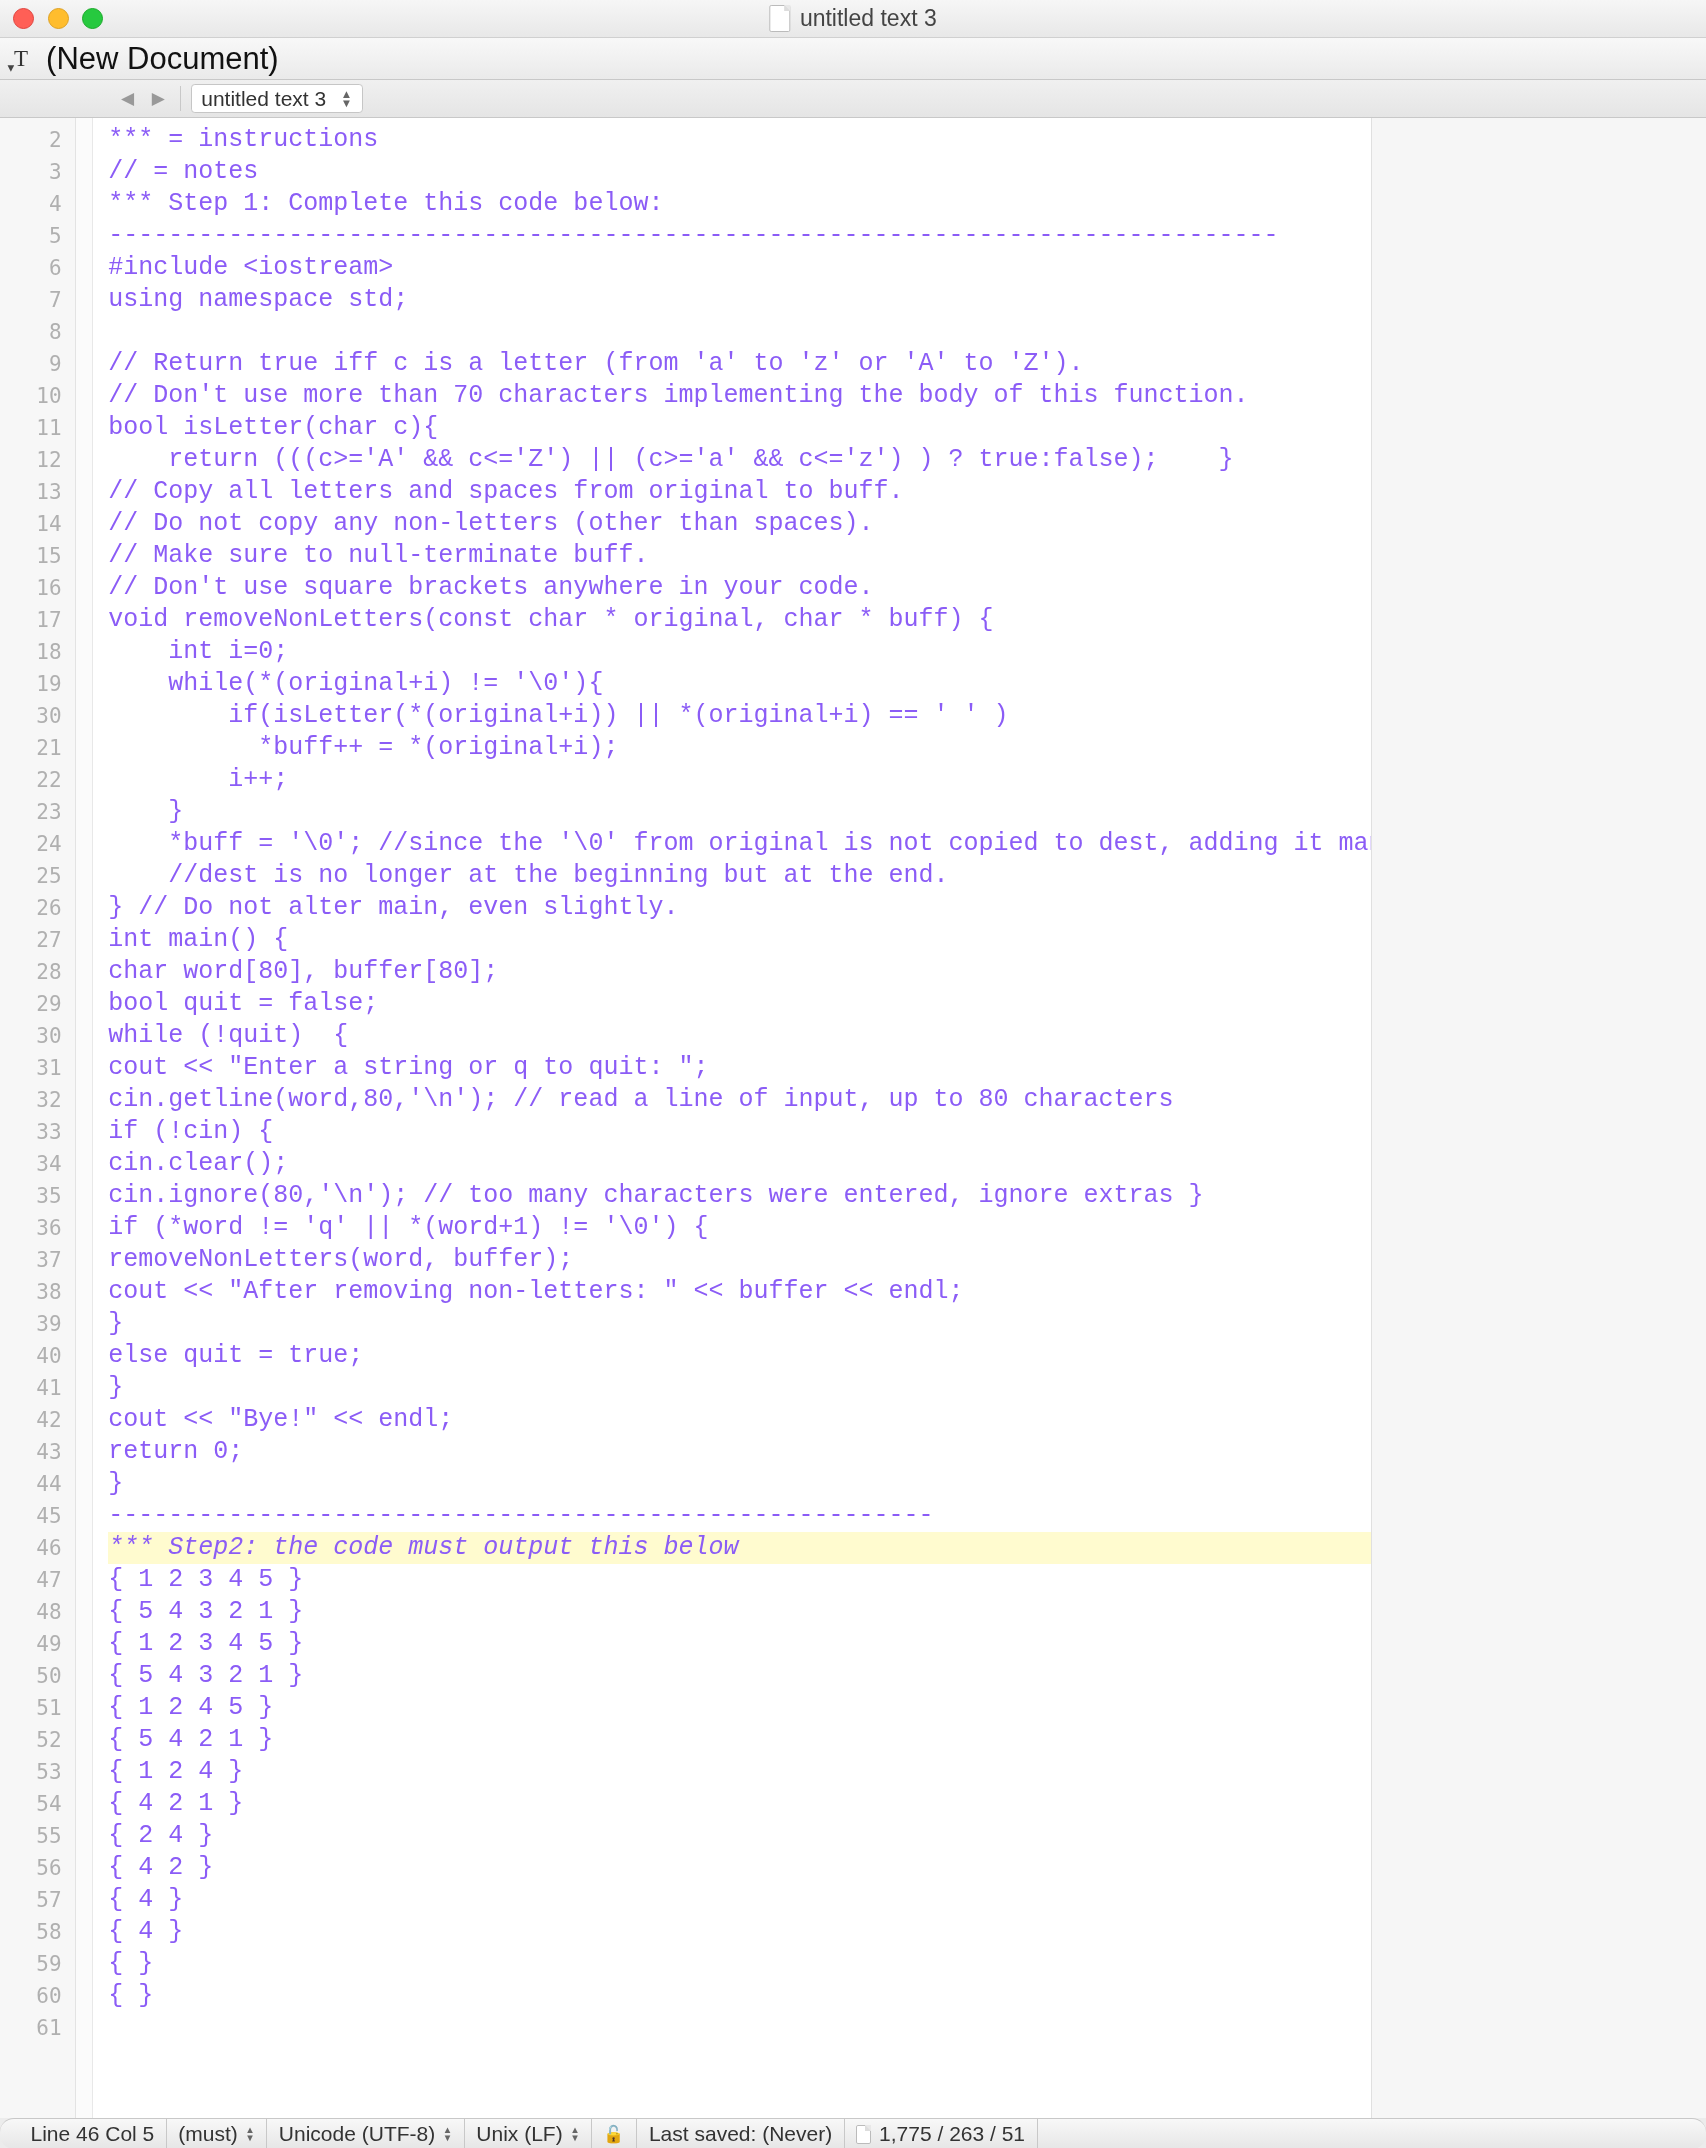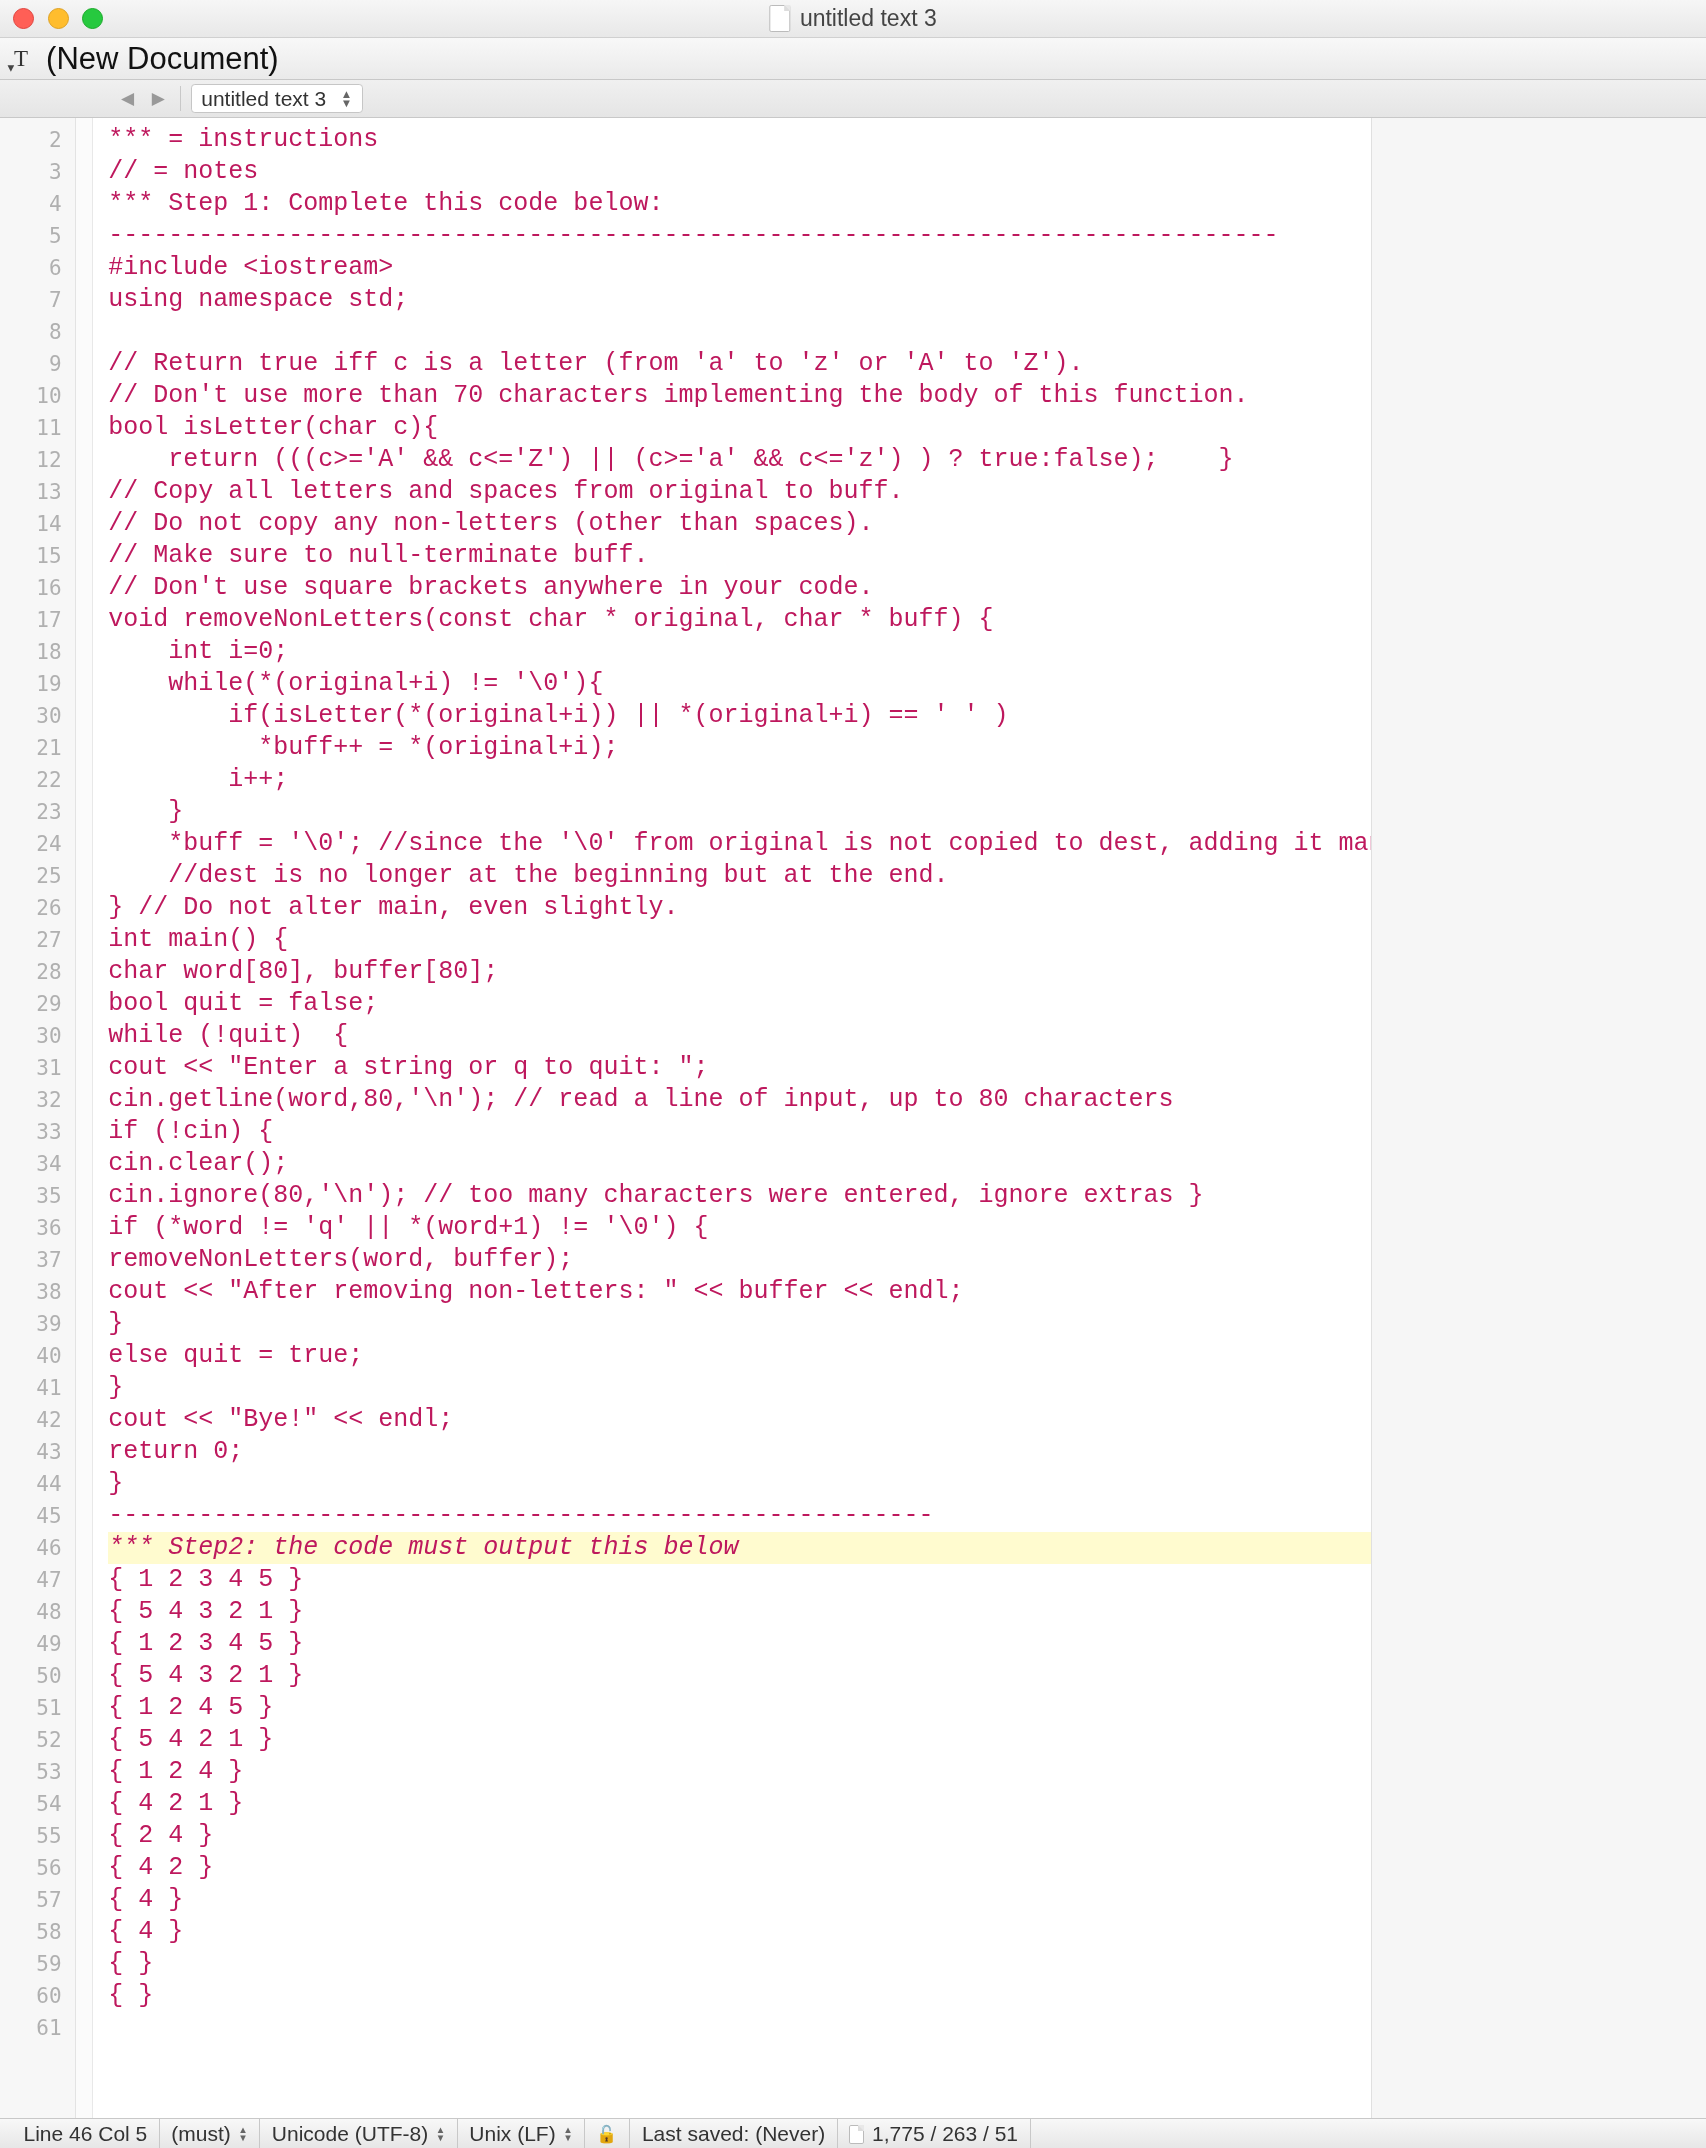--- a/index.html
+++ b/index.html
@@ -87,33 +87,33 @@
   .fold-strip {
     width: 17px; background: #fbfbfb; border-right: 1px solid #e8e8e8;
   }
   .ln {
     height: 32px; line-height: 32px; padding-right: 13.4px;
     font-family: Menlo, Monaco, monospace; font-size: 21px; color: #b0b0b0;
   }
   .code {
     flex: 1; padding: 5.7px 0 0 15.3px;
     font-family: Menlo, Monaco, "Courier New", monospace;
-    font-size: 25px; color: #be185d; white-space: pre;
+    font-size: 25px; color: #8b5cf6; white-space: pre;
     overflow-x: auto;
   }
   .line { height: 32px; line-height: 32px; }
   .hl { background: #fffbcf; display: block; width: 100%; font-style: italic; }
   .right-margin {
     width: 335px; background: #f6f6f6; border-left: 1px solid #e0e0e0;
   }
   .statusbar {
     height: 31px; background: linear-gradient(#f8f8f8, #e6e6e6);
     border-top: 1px solid #c8c8c8;
     display: flex; align-items: center; font-size: 21px; color: #333;
-    padding: 0 12px; gap: 0;
+    padding: 0 19px; gap: 0; border-radius: 14px;
   }
   .sb-seg {
     padding: 0 11.5px; height: 100%; display:flex; align-items:center;
     border-right: 1px solid #c8c8c8; gap:7.6px;
   }
   .sb-stepper {
     display:flex; flex-direction:column; color:#666; font-size:9.6px; line-height:7.6px;
   }
   .lock { font-size:17px; color:#555; }
   .editor-scroll { display:flex; flex:1; overflow:hidden; }

